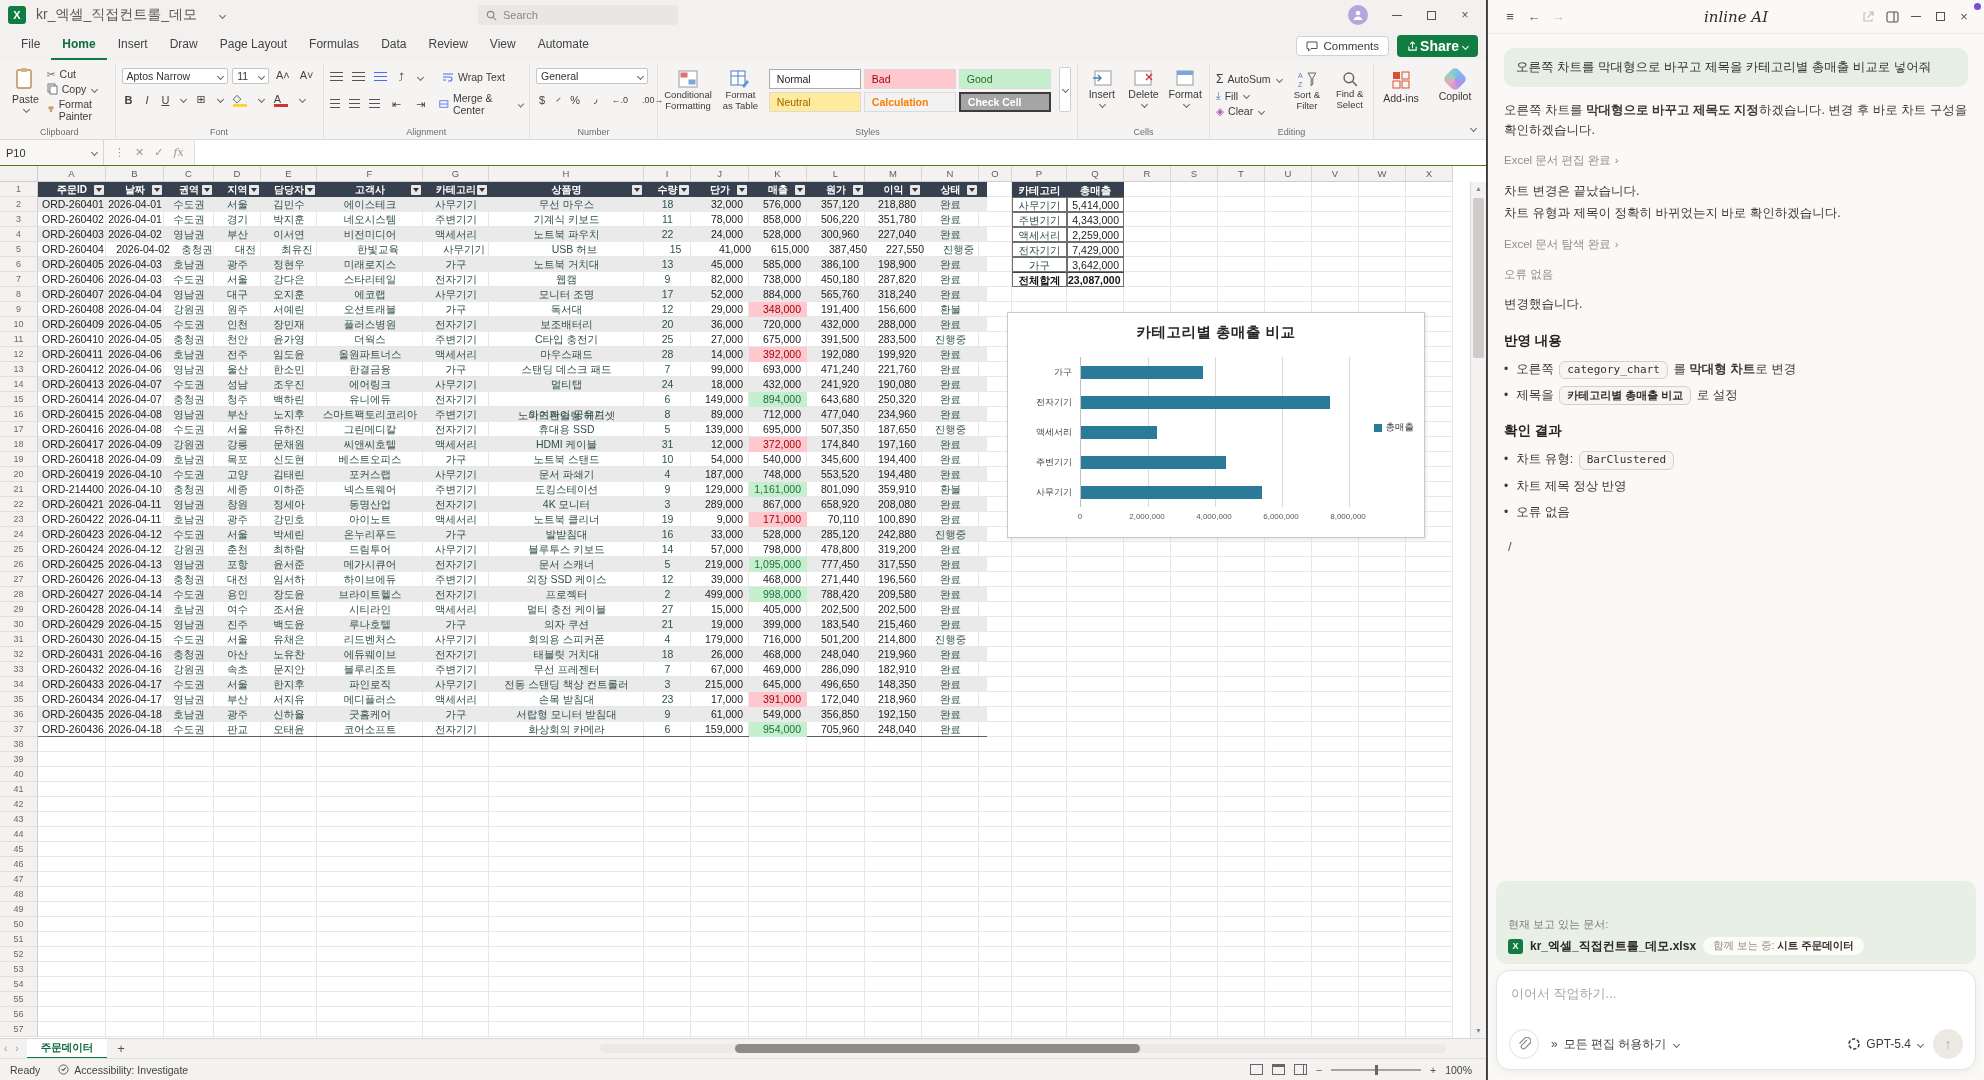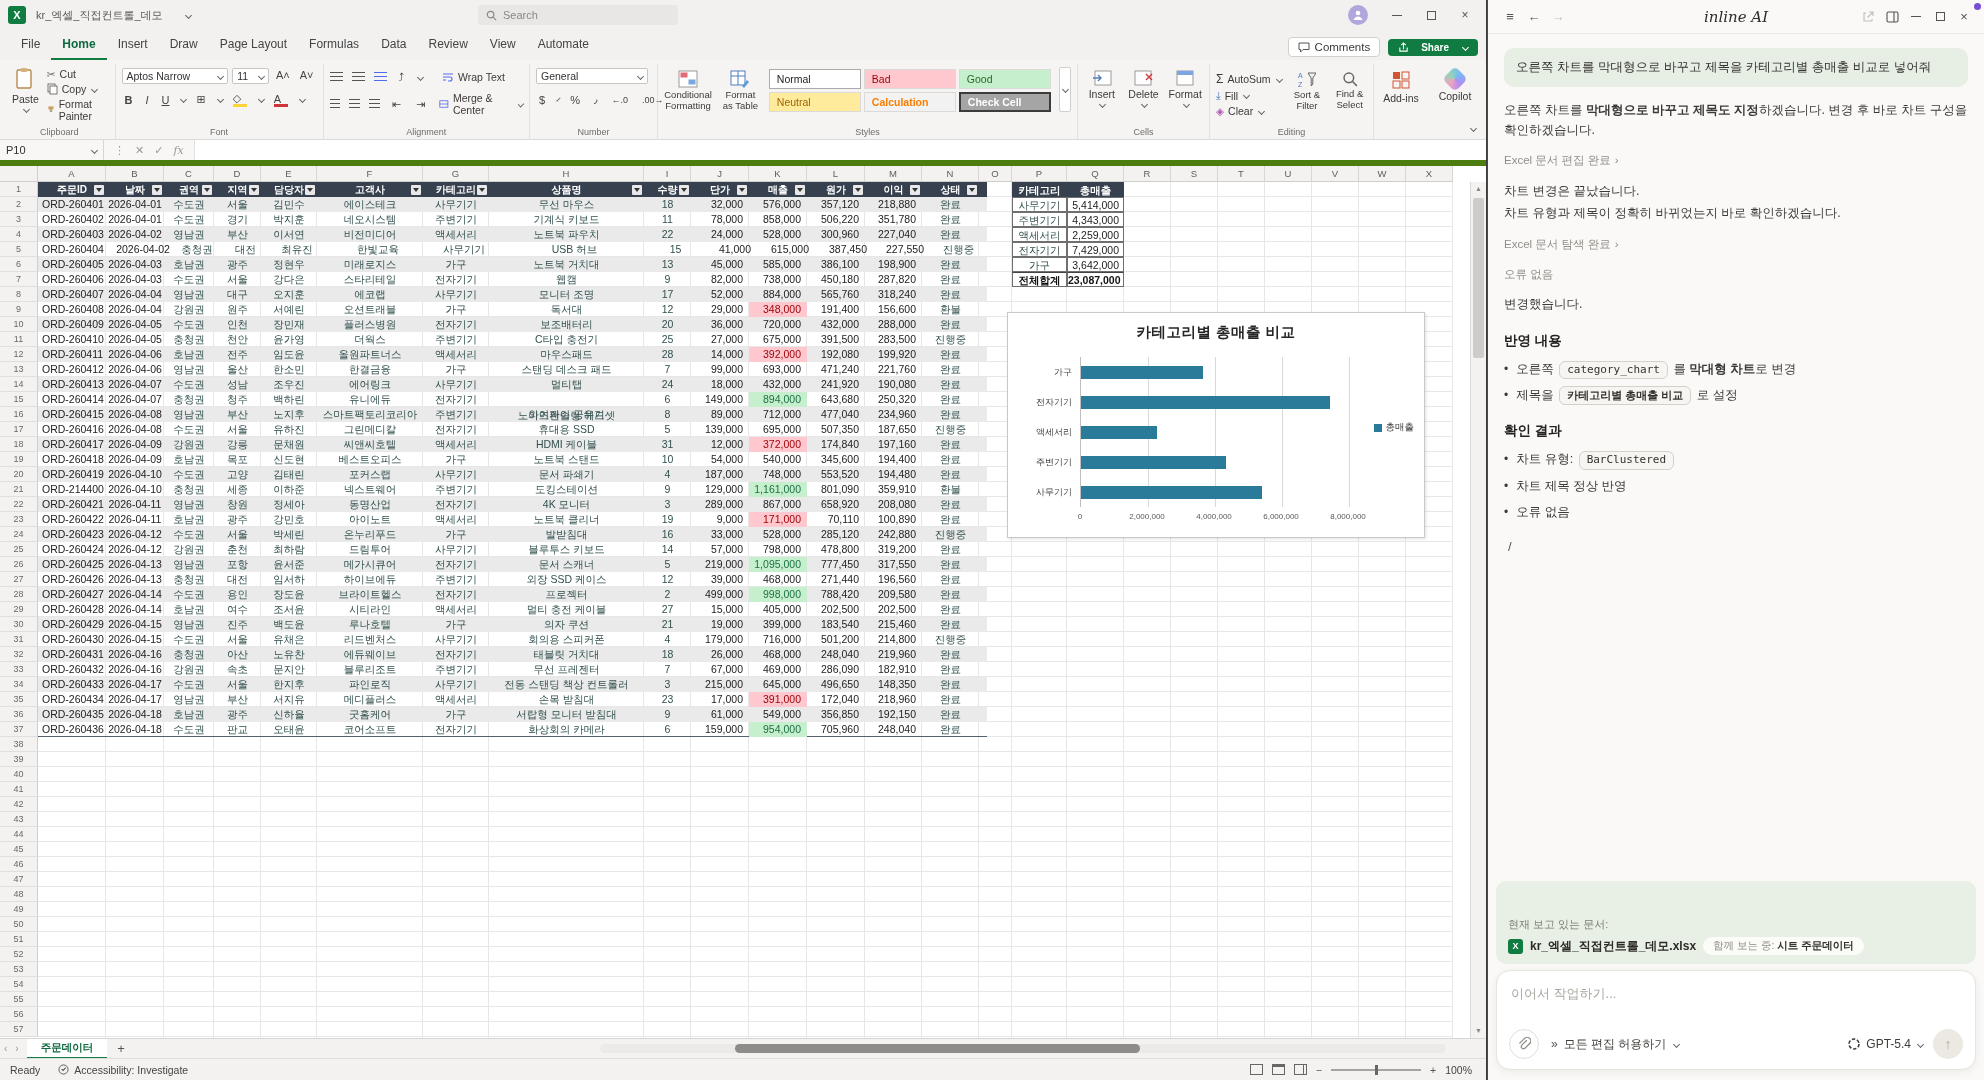--- a/index.html
+++ b/index.html
@@ -4,34 +4,34 @@
 <style>
   * { margin:0; padding:0; box-sizing:border-box; }
   html,body { width:1984px; height:1080px; overflow:hidden; background:#4a4a4a;
     font-family:"Liberation Sans","DejaVu Sans",sans-serif; }
 
   
   .excel { position:absolute; left:0; top:0; width:1487px; height:1080px; background:#f5f4f3; border-right:1px solid #3c3c3c; }
 
   .titlebar { height:30px; background:#f3f1f0; display:flex; align-items:center; padding:0 8px; }
   .xl-logo { width:18px; height:18px; background:#107c41; border-radius:3px; color:#fff; font-weight:bold; font-size:11px; display:flex; align-items:center; justify-content:center; margin-right:10px; }
-  .doc-title { font-size:11px; color:#5a5856; display:flex; align-items:center; gap:21px; }
+  .doc-title { font-size:14px; color:#5a5856; display:flex; align-items:center; gap:21px; }
   .searchbox { position:absolute; left:478px; top:5px; width:200px; height:20px; background:#e9e7e5; border-radius:4px; display:flex; align-items:center; padding:0 8px; gap:6px; color:#8a8886; font-size:11px; }
   .tb-right { position:absolute; right:6px; top:0; height:30px; display:flex; align-items:center; gap:4px; }
   .avatar { width:20px; height:20px; border-radius:50%; background:#b3a6dd; display:flex; align-items:center; justify-content:center; margin-right:10px; }
   .wctl { width:30px; height:24px; display:flex; align-items:center; justify-content:center; color:#555; font-size:12px; }
   .sq { width:9px; height:9px; border:1px solid #555; display:inline-block; }
   .minbar { width:10px; height:1px; background:#555; display:inline-block; }
 
   .menubar { height:30px; background:#f3f1f0; display:flex; align-items:flex-end; padding:0 10px; position:relative; }
   .mtab { font-size:12px; color:#444; padding:6px 11px 7px; cursor:pointer; }
   .mtab.active { font-weight:bold; color:#0f6a3f; border-bottom:2.5px solid #107c41; }
   .mb-right { position:absolute; right:8px; bottom:3px; display:flex; gap:8px; align-items:center; }
   .comments-btn { display:flex; align-items:center; gap:5px; font-size:11.5px; color:#3c3b39; border:1px solid #d2d0ce; background:#fff; border-radius:4px; padding:3px 9px; }
-  .share-btn { display:flex; align-items:center; gap:12px; font-size:10px; color:#fff; background:#107c41; border-radius:4px; padding:3px 10px; font-weight:bold; }
+  .share-btn { display:flex; align-items:center; gap:2px; font-size:14px; color:#fff; background:#107c41; border-radius:4px; padding:3px 10px; font-weight:bold; }
 
   .ribbon { height:80px; background:#f6f4f3; border-bottom:1px solid #dddbd9; display:flex; padding:4px 4px 0 4px; position:relative; }
   .rgroup { display:flex; flex-direction:column; padding:0 6px; border-right:1px solid #e3e1df; position:relative; }
   .rgroup-label { position:absolute; bottom:2px; left:0; right:0; text-align:center; font-size:9px; color:#6e6c6a; }
   .rbody { display:flex; gap:6px; height:56px; align-items:flex-start; }
   .bigbtn { display:flex; flex-direction:column; align-items:center; font-size:10.5px; color:#3b3a39; width:42px; gap:2px; padding-top:3px; }
   .smallcol { display:flex; flex-direction:column; gap:3px; padding-top:4px; }
   .smallbtn { display:flex; align-items:center; gap:4px; font-size:10.5px; color:#3b3a39; }
   .combo { border:1px solid #c8c6c4; background:#fff; font-size:10.5px; color:#333; padding:1px 4px; display:flex; align-items:center; justify-content:space-between; border-radius:2px; }
   .mini { font-size:11px; color:#444; padding:1px 3px; }
@@ -40,21 +40,21 @@
   .lines-icon.gray { background:repeating-linear-gradient(180deg,#555 0 1.5px,transparent 1.5px 4px); }
   .stylecell { width:92px; height:20px; font-size:10.5px; display:flex; align-items:center; padding-left:7px; border:1px solid #dcdad8; background:#fff; }
   .st-normal { border:1px solid #ababab; color:#222; }
   .st-bad { background:#ffc7ce; color:#9c0006; }
   .st-good { background:#c6efce; color:#276b24; }
   .st-neutral { background:#ffeb9c; color:#9c6500; }
   .st-calc { background:#f2f2f2; color:#fa7d00; font-weight:bold; }
   .st-check { background:#a5a5a5; color:#fff; font-weight:bold; border:2px solid #3c3c3c; }
   .fontbar { width:14px; height:3px; display:block; margin-top:-1px; }
 
-  .formulabar { height:26px; background:#f8f7f6; border-bottom:6px solid #4d7c0f; display:flex; align-items:stretch; }
+  .formulabar { height:26px; background:#f8f7f6; border-bottom:1px solid #4d7c0f; display:flex; align-items:stretch; }
   .namebox { width:104px; border-right:1px solid #d8d6d4; display:flex; align-items:center; padding:0 6px; font-size:11px; color:#333; justify-content:space-between; }
   .fx-btns { display:flex; align-items:center; gap:10px; padding:0 10px; color:#9a9896; font-size:11px; border-right:1px solid #e2e0de; }
   .fx-input { flex:1; background:#fff; }
 
   
   .gridwrap { position:relative; height:872px; background:#fff; overflow:hidden; }
   .colhdr { position:absolute; top:0; left:0; height:16px; display:flex; z-index:5; }
   .colhdr .corner { width:38px; background:#f3f2f1; border-right:1px solid #cfcecd; border-bottom:1px solid #cfcecd; }
   .colhdr .ch { background:#f3f2f1; border-right:1px solid #d7d6d5; border-bottom:1px solid #cfcecd; font-size:9.5px; color:#5e5d5b; text-align:center; line-height:15px; }
   .gbody { position:absolute; top:16px; left:0; right:16px; bottom:0; }

